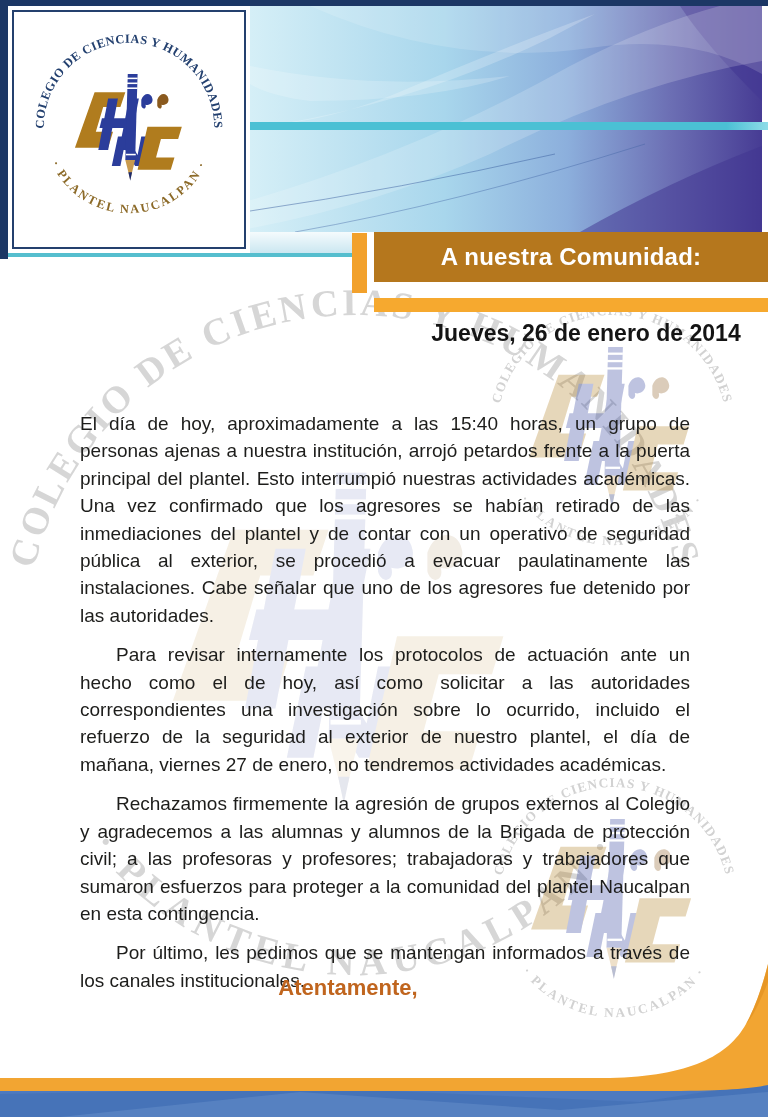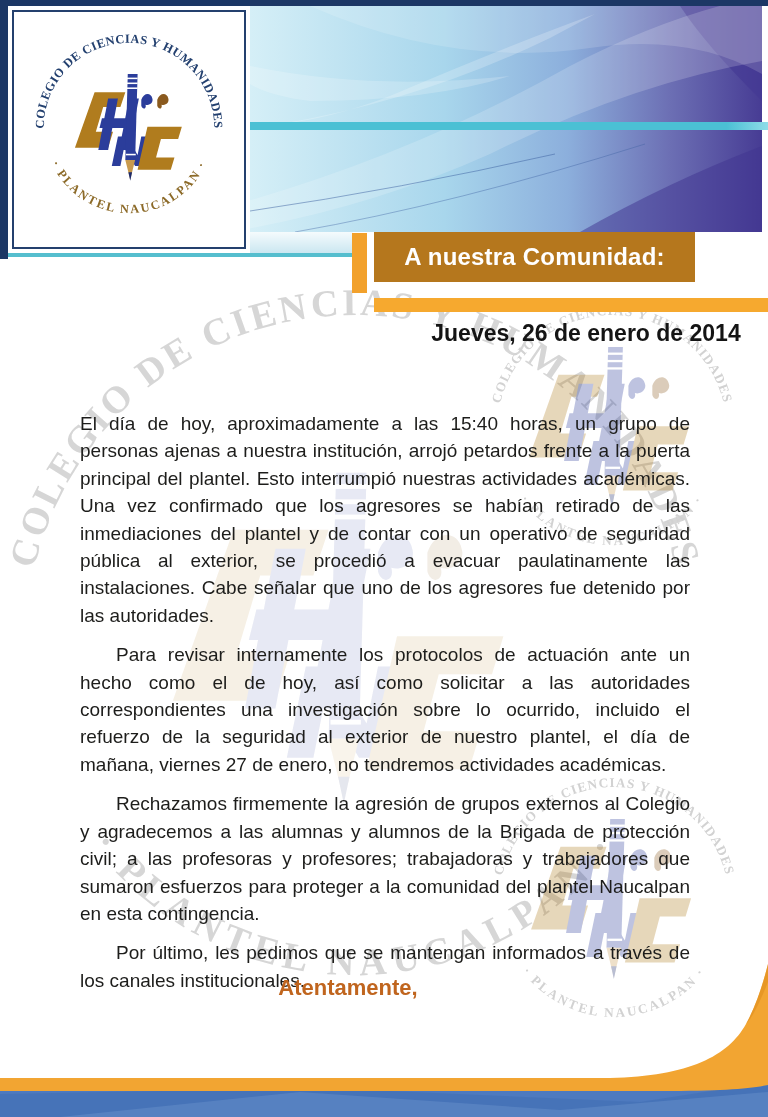--- a/index.html
+++ b/index.html
@@ -16,21 +16,21 @@
   .logo-inner-border{position:absolute;inset:4px;border:2px solid #24406E;}
   .logo-svg{position:absolute;left:12px;top:10px;}
   
   .swoosh{position:absolute;left:250px;top:6px;width:512px;height:226px;z-index:2;}
   .teal-stripe{position:absolute;left:250px;top:122px;width:518px;height:8px;z-index:3;
     background:linear-gradient(90deg,#4BC0D4 0%,#4BC0D4 92%,#8FDCE8 100%);}
   .pale-band{position:absolute;left:8px;top:232px;width:345px;height:21px;z-index:2;
     background:linear-gradient(#F5FBFD,#CBE7F1);border-bottom:4px solid #55BECE;}
   
   .orange-vbar{position:absolute;left:352px;top:233px;width:15px;height:60px;background:#F2A12C;z-index:4;}
-  .banner{position:absolute;left:374px;top:232px;width:321px;height:50px;background:#B5771D;z-index:4;
+  .banner{position:absolute;left:374px;top:232px;width:394px;height:50px;background:#B5771D;z-index:4;
     display:flex;align-items:center;justify-content:center;}
   .banner-title{color:#ffffff;font-size:24px;font-weight:bold;letter-spacing:.2px;}
   .orange-strip{position:absolute;left:374px;top:298px;width:394px;height:14px;background:#F6A92F;z-index:4;}
   
   .date-line{position:absolute;left:420px;top:320px;width:332px;text-align:center;z-index:2;
     font-size:23px;font-weight:bold;color:#141414;}
   
   .body-block{position:absolute;left:68px;top:398px;width:634px;z-index:2;
     font-size:19px;line-height:27.4px;color:#1d1d1b;text-align:justify;}
   .body-block p{margin:12px;}

